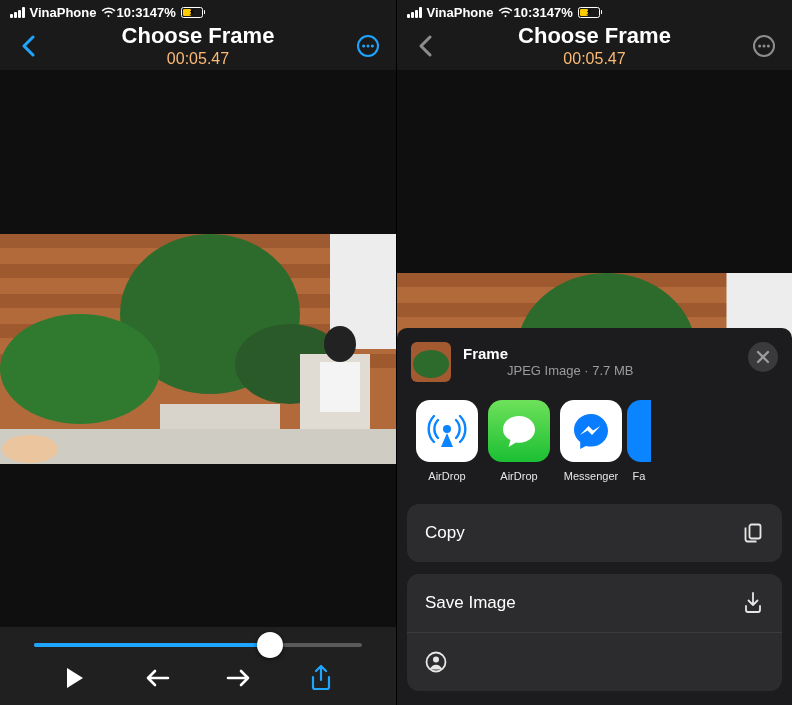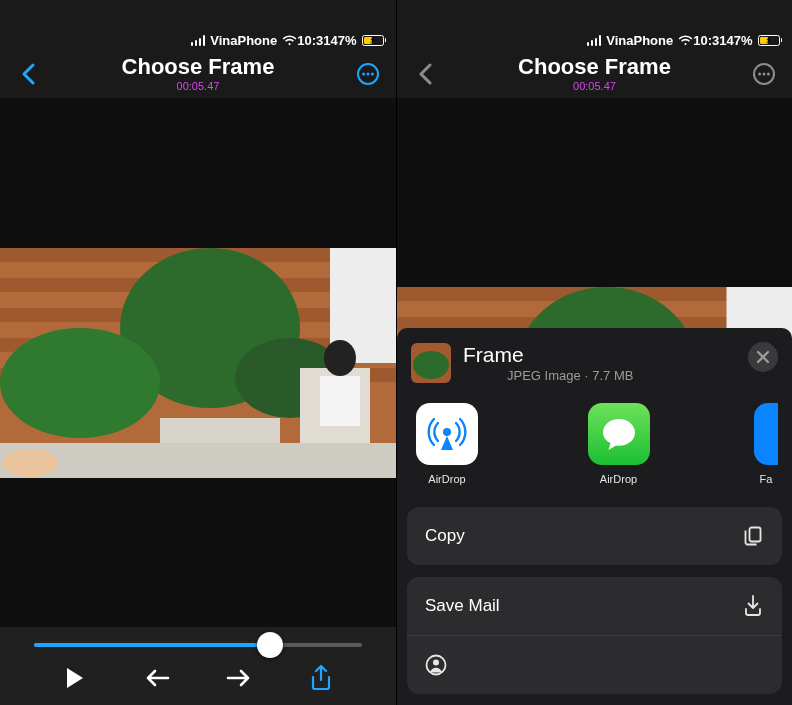--- a/index.html
+++ b/index.html
@@ -7,59 +7,59 @@
     width: 792px;
     height: 705px;
     display: flex;
     background: #0d0d0d;
     font-family: -apple-system, "Helvetica Neue", Helvetica, Arial, sans-serif;
     color: #fff;
     overflow: hidden;
   }
   .pane { width: 396px; height: 705px; background:#1a1a1a; position:relative; display:flex; flex-direction:column; }
   .pane + .pane { border-left: 1px solid #000; }
-  .status-bar { height: 22px; padding: 2px 10px 0; display:flex; justify-content:flex-end; align-items:center; font-size:13px; font-weight:600;margin-top:28px;}
+  .status-bar { height: 22px; padding: 2px 10px 0; display:flex; justify-content:flex-start; align-items:center; font-size:13px; font-weight:600;}
   .status-left, .status-right { display:flex; align-items:center; gap:5px; }
   .sig-bars { display:flex; align-items:flex-end; gap:1.5px; height:11px;}
   .sig-bars span { width:2.5px; background:#fff; border-radius:1px;}
   .sig-bars span:nth-child(1){height:4px;}
   .sig-bars span:nth-child(2){height:6px;}
   .sig-bars span:nth-child(3){height:8px;}
   .sig-bars span:nth-child(4){height:11px;}
   .wifi { width:15px; height:11px; }
   .battery { display:flex; align-items:center; gap:1px;}
   .batt-body { width:22px; height:11px; border:1px solid #fff; border-radius:2.5px; position:relative; padding:1px;}
   .batt-fill { height:100%; width:47%; background:#ffcc00; border-radius:1.2px;}
   .batt-tip { width:1.5px; height:4px; background:#fff; border-radius:1px;}
   .bolt { position:absolute; left:50%; top:50%; transform:translate(-50%,-50%); font-size:8px; color:#000;}
   .nav-bar { height:48px; display:flex; align-items:center; justify-content:space-between; padding:0 14px; }
   .nav-title { text-align:center; flex:1;}
   .nav-title .t1 { font-size:22px; font-weight:700; line-height:1.1;}
-  .nav-title .t2 { font-size:11px; color:#d946ef; line-height:1.2;text-align:center;}
+  .nav-title .t2 { font-size:16px; color:#fdba74; line-height:1.2;text-align:center;}
   .nav-icon { width:28px; height:28px; display:flex; align-items:center; justify-content:center;}
   .blue { color:#1ea6ff; }
   .dim  { color:#8d8d8d; }
   .preview-area { flex:1; background:#0f0f0f; display:flex; align-items:center; overflow:hidden;}
   .preview-img { width:100%; height:230px; display:block;}
   .bottom-controls { background:#202020; padding:16px 0 8px;}
   .slider-wrap { padding: 0 34px 10px; }
   .slider-track { height:4px; background:#5a5a5a; border-radius:2px; position:relative;}
   .slider-fill  { position:absolute; left:0; top:0; height:100%; width:72%; background:#1ea6ff; border-radius:2px;}
   .slider-thumb { position:absolute; top:50%; left:72%; transform:translate(-50%,-50%); width:26px; height:26px; background:#fff; border-radius:50%; box-shadow:0 1px 4px rgba(0,0,0,.6);}
   .btn-row { display:flex; justify-content:center; gap:56px; padding:8px 0 6px; align-items:center;}
   .btn-row .ctl { width:26px; height:26px; display:flex; align-items:center; justify-content:center;}
   
   .share-sheet { position:absolute; left:0; right:0; bottom:0; top:328px; background:#1c1c1e; display:flex; flex-direction:column; border-radius:10px 10px 0 0; overflow:hidden;}
   .share-header { padding:14px 14px 12px; display:flex; align-items:center; gap:12px; position:relative;}
   .share-thumb { width:40px; height:40px; border-radius:6px; overflow:hidden;}
   .share-thumb svg { display:block; width:40px; height:40px;}
-  .share-title .l1 { font-size:21px; font-weight:400; line-height:1.25;}
+  .share-title .l1 { font-size:15px; font-weight:700; line-height:1.25;}
   .share-title .l2 { font-size:13px; color:#9b9b9b; line-height:1.25;margin-left:44px;}
   .close-btn { position:absolute; right:14px; top:14px; width:30px; height:30px; background:#3a3a3c; border-radius:15px; display:flex; align-items:center; justify-content:center;}
-  .share-apps { display:flex; gap:0; padding:6px 14px 10px; overflow:hidden;justify-content:space-between;}
+  .share-apps { display:flex; gap:0; padding:6px 14px 10px; overflow:hidden;}
   .app { width:72px; display:flex; flex-direction:column; align-items:center; gap:8px; flex:0 0 auto;}
   .app-icon { width:62px; height:62px; border-radius:14px; display:flex; align-items:center; justify-content:center;}
   .app-label { font-size:11px; color:#e6e6e6; text-align:center; white-space:nowrap;}
   .i-airdrop   { background:#fff;}
   .i-messages  { background:linear-gradient(180deg,#6ee15a,#1bbf33);}
   .i-mail      { background:linear-gradient(180deg,#23b4ff,#006fe6);}
   .i-messenger { background:#fff;}
   .i-next      { background:#0a84ff;}
   .action-group { margin:12px 10px 0; display:flex; flex-direction:column; background:#2c2c2e; border-radius:12px; overflow:hidden;}
   .action-row { display:flex; align-items:center; justify-content:space-between; padding:18px 18px; font-size:17px; border-bottom:1px solid rgba(255,255,255,0.08);}
@@ -278,41 +278,50 @@
         <div class="app-label">AirDrop</div>
       </div>
       <div class="app">
         <div class="app-icon i-messages">
           <svg width="42" height="42" viewBox="0 0 42 42">
               <path d="M21 6C12 6 5 12 5 19.5 5 24 8 28 12.5 30l-2 7 7.5-4.4c1 .15 2 .25 3 .25 9 0 16-6 16-13.35S30 6 21 6z" fill="#fff"></path>
             </svg>
         </div>
         <div class="app-label">AirDrop</div>
       </div>
+      <div class="app">
+        <div class="app-icon i-messenger">
+          <svg width="44" height="44" viewBox="0 0 44 44">
+              <path d="M22 5C12.6 5 5 12 5 20.7c0 4.9 2.4 9.3 6.2 12.2V40l5.7-3.1c1.6.45 3.3.7 5.1.7 9.4 0 17-7 17-15.9S31.4 5 22 5z" fill="#0a7cff"></path>
+              <path d="M11 26l8.6-9 4.4 4.5L31.4 17 23 26l-4.4-4.5z" fill="#fff"></path>
+            </svg>
+        </div>
+        <div class="app-label">Messenger</div>
+      </div>
       <div class="app" style="width:24px;">
         <div class="app-icon i-next" style="width:24px;height:62px;border-radius:14px 0 0 14px;"></div>
         <div class="app-label">Fa</div>
       </div>
     </div>
 
     <div class="action-group">
       <div class="action-row">
         <span>Copy</span>
         <span class="action-icon">
             <svg width="22" height="22" viewBox="0 0 22 22" fill="none" stroke="#e6e6e6" stroke-width="1.8">
               <rect x="7.5" y="2.5" width="11" height="14" rx="2"></rect>
               <path d="M14.5 19.5h-9a2 2 0 01-2-2v-12"></path>
             </svg>
           </span>
       </div>
     </div>
 
     <div class="action-group">
       <div class="action-row">
-        <span>Save Mail</span>
+        <span>Save Image</span>
         <span class="action-icon">
             <svg width="20" height="22" viewBox="0 0 20 22" fill="none" stroke="#e6e6e6" stroke-width="1.8" stroke-linecap="round" stroke-linejoin="round">
               <path d="M10 1v12m0 0l-4.5-4.5M10 13l4.5-4.5M3 14v4a2 2 0 002 2h10a2 2 0 002-2v-4"></path>
             </svg>
           </span>
       </div>
       <div class="action-row">
         <span class="action-icon">
             <svg width="22" height="22" viewBox="0 0 22 22" fill="none" stroke="#e6e6e6" stroke-width="1.8">
               <circle cx="11" cy="11" r="9.5"></circle>

